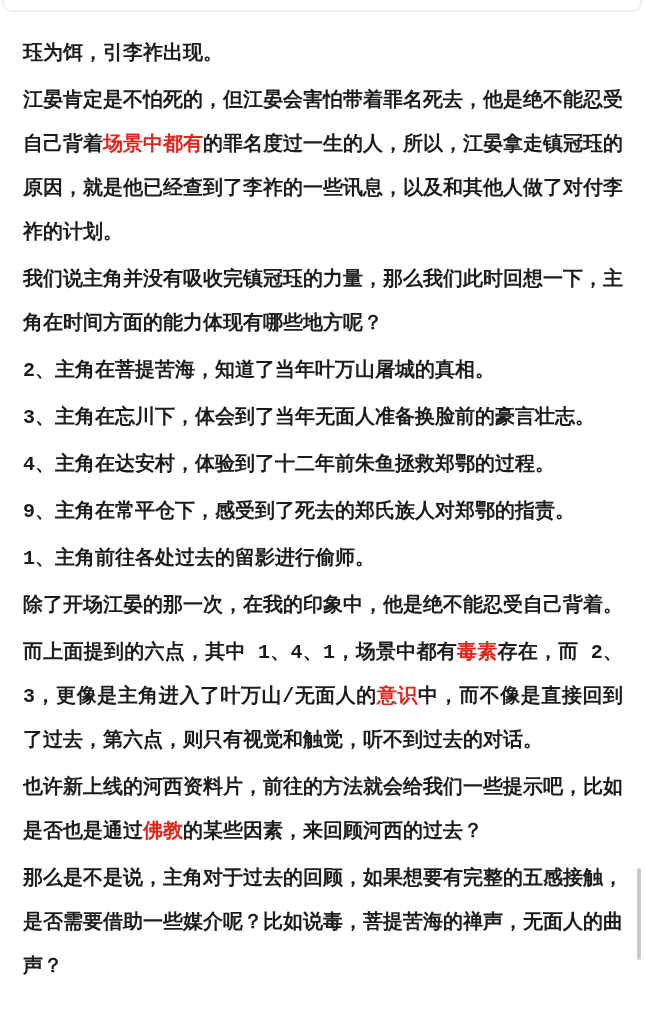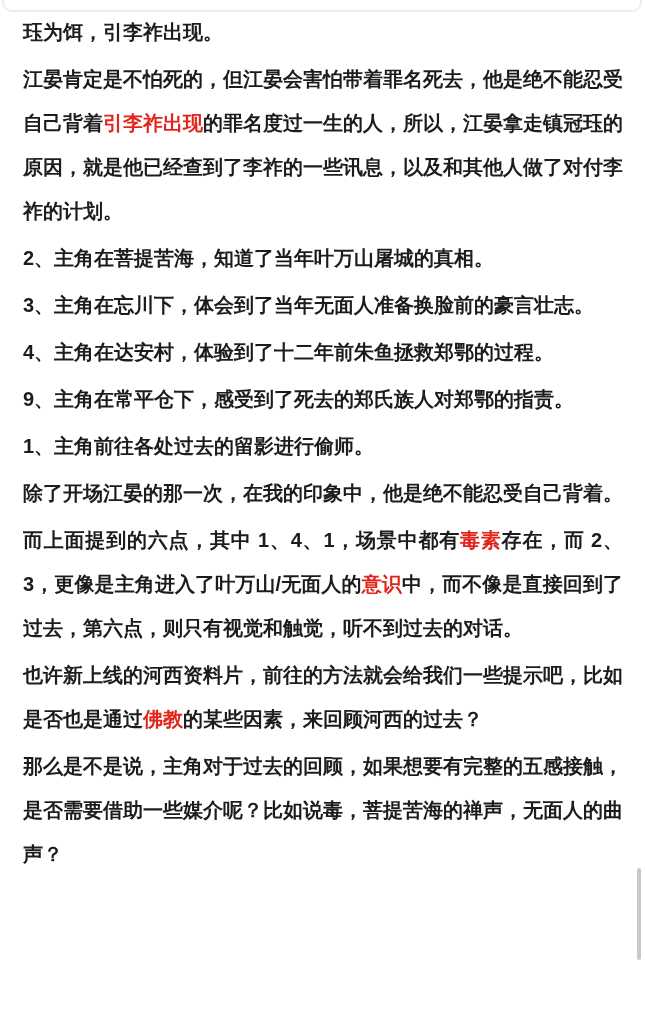--- a/index.html
+++ b/index.html
@@ -24,21 +24,22 @@
     height: 44px;
     border: 2px solid var(--card-border, #ededed);
     border-radius: 10px;
     background: transparent;
   }
   .article {
     position: absolute;
     top: 0;
     left: 0;
     right: 0;
-    padding: 10px 22px 0 23px;
+    padding: 32px 22px 0 23px;
+    font-family: Liberation Mono, monospace;
   }
   .para {
     margin: 0 0 3px 0;
     font-size: 20px;
     line-height: 44px;
     font-weight: 700;
     color: var(--ink, #1c1c1c);
     text-align: justify;
     word-break: break-all;
   }
@@ -55,21 +56,22 @@
     background: var(--scrollbar, #c9c9c9);
   }
 </style>
 </head>
 <body>
 
 <div class="cropped-card"></div>
 
 <main class="article">
     <p class="para"><span class="">珏为饵，引李祚出现。</span></p>
-    <p class="para"><span class="">江晏肯定是不怕死的，但江晏会害怕带着罪名死去，他是绝不能忍受自己背着</span><span class="accent">引李祚出现</span><span class="">的罪名度过一生的人，所以，江晏拿走镇冠珏的原因，就是他已经查到了李祚的一些讯息，以及和其他人做了对付李祚的计划。</span></p>
+    <p class="para"><span class="">江晏肯定是不怕死的，但江晏会害怕带着罪名死去，他是绝不能忍受自己背着</span><span class="accent">场景中都有</span><span class="">的罪名度过一生的人，所以，江晏拿走镇冠珏的原因，就是他已经查到了李祚的一些讯息，以及和其他人做了对付李祚的计划。</span></p>
+    <p class="para"><span class="">我们说主角并没有吸收完镇冠珏的力量，那么我们此时回想一下，主角在时间方面的能力体现有哪些地方呢？</span></p>
     <p class="para"><span class="">2、主角在菩提苦海，知道了当年叶万山屠城的真相。</span></p>
     <p class="para"><span class="">3、主角在忘川下，体会到了当年无面人准备换脸前的豪言壮志。</span></p>
     <p class="para"><span class="">4、主角在达安村，体验到了十二年前朱鱼拯救郑鄂的过程。</span></p>
     <p class="para"><span class="">9、主角在常平仓下，感受到了死去的郑氏族人对郑鄂的指责。</span></p>
     <p class="para"><span class="">1、主角前往各处过去的留影进行偷师。</span></p>
     <p class="para"><span class="">除了开场江晏的那一次，在我的印象中，他是绝不能忍受自己背着。</span></p>
     <p class="para"><span class="">而上面提到的六点，其中 1、4、1，场景中都有</span><span class="accent">毒素</span><span class="">存在，而 2、3，更像是主角进入了叶万山/无面人的</span><span class="accent">意识</span><span class="">中，而不像是直接回到了过去，第六点，则只有视觉和触觉，听不到过去的对话。</span></p>
     <p class="para"><span class="">也许新上线的河西资料片，前往的方法就会给我们一些提示吧，比如是否也是通过</span><span class="accent">佛教</span><span class="">的某些因素，来回顾河西的过去？</span></p>
     <p class="para"><span class="">那么是不是说，主角对于过去的回顾，如果想要有完整的五感接触，是否需要借助一些媒介呢？比如说毒，菩提苦海的禅声，无面人的曲声？</span></p>
   </main>

